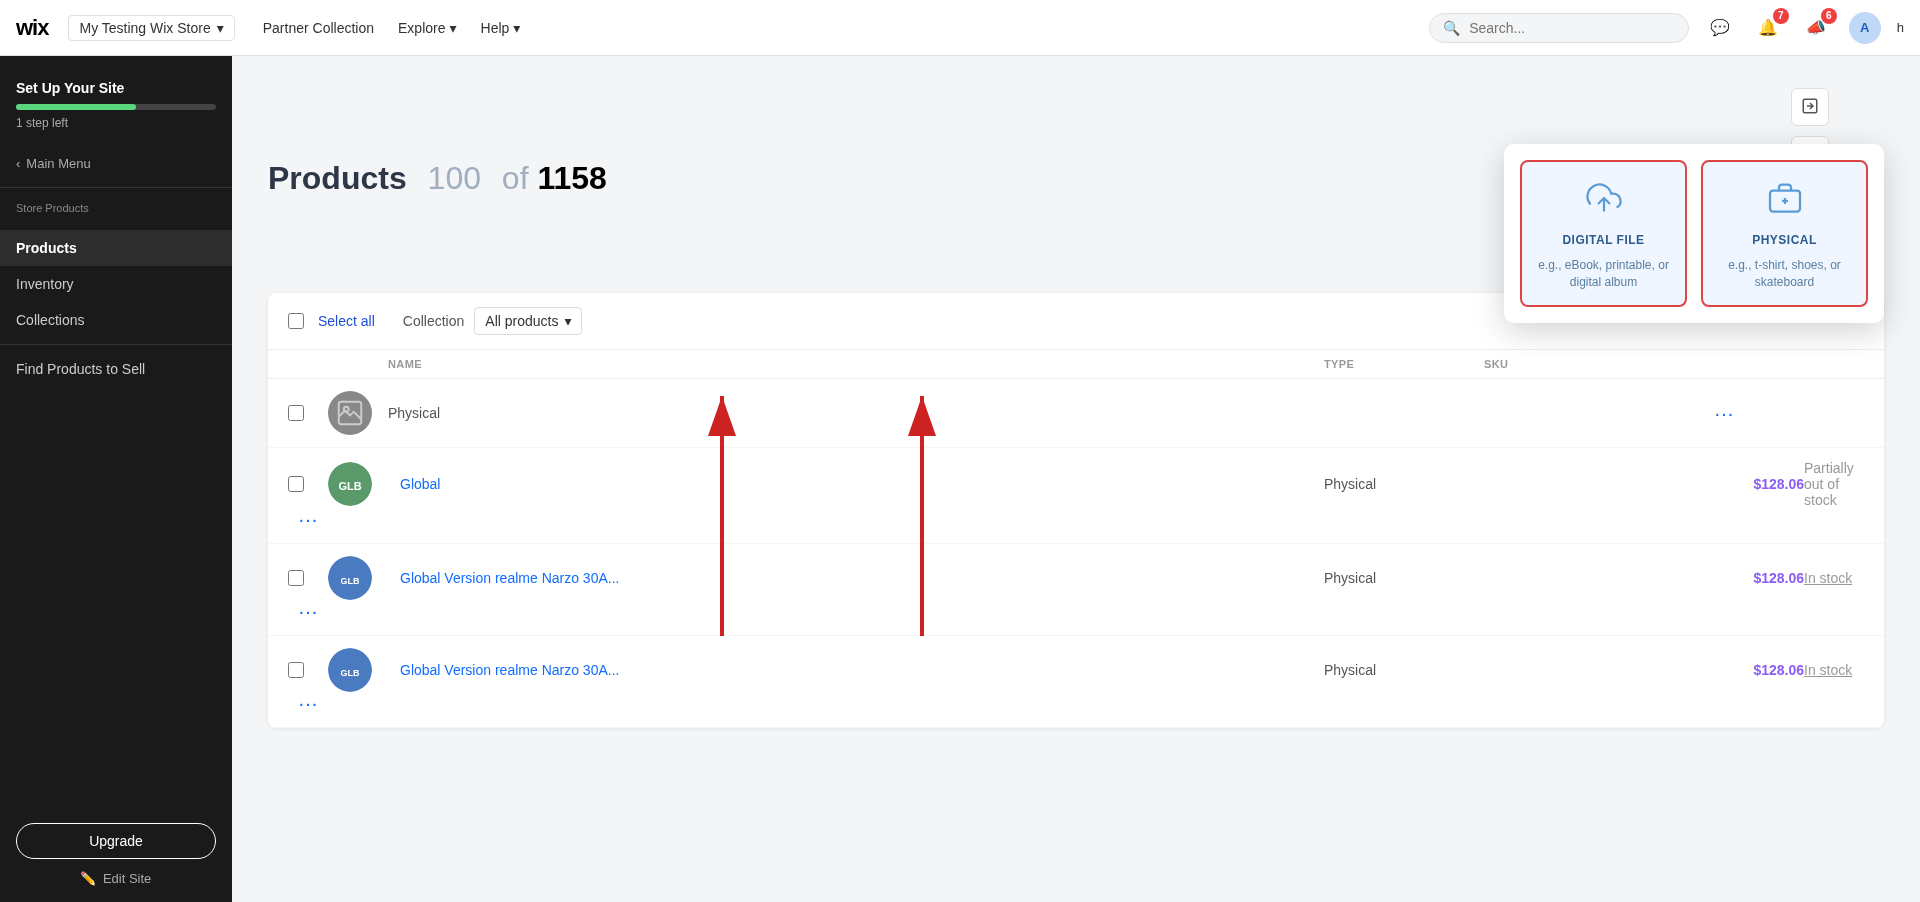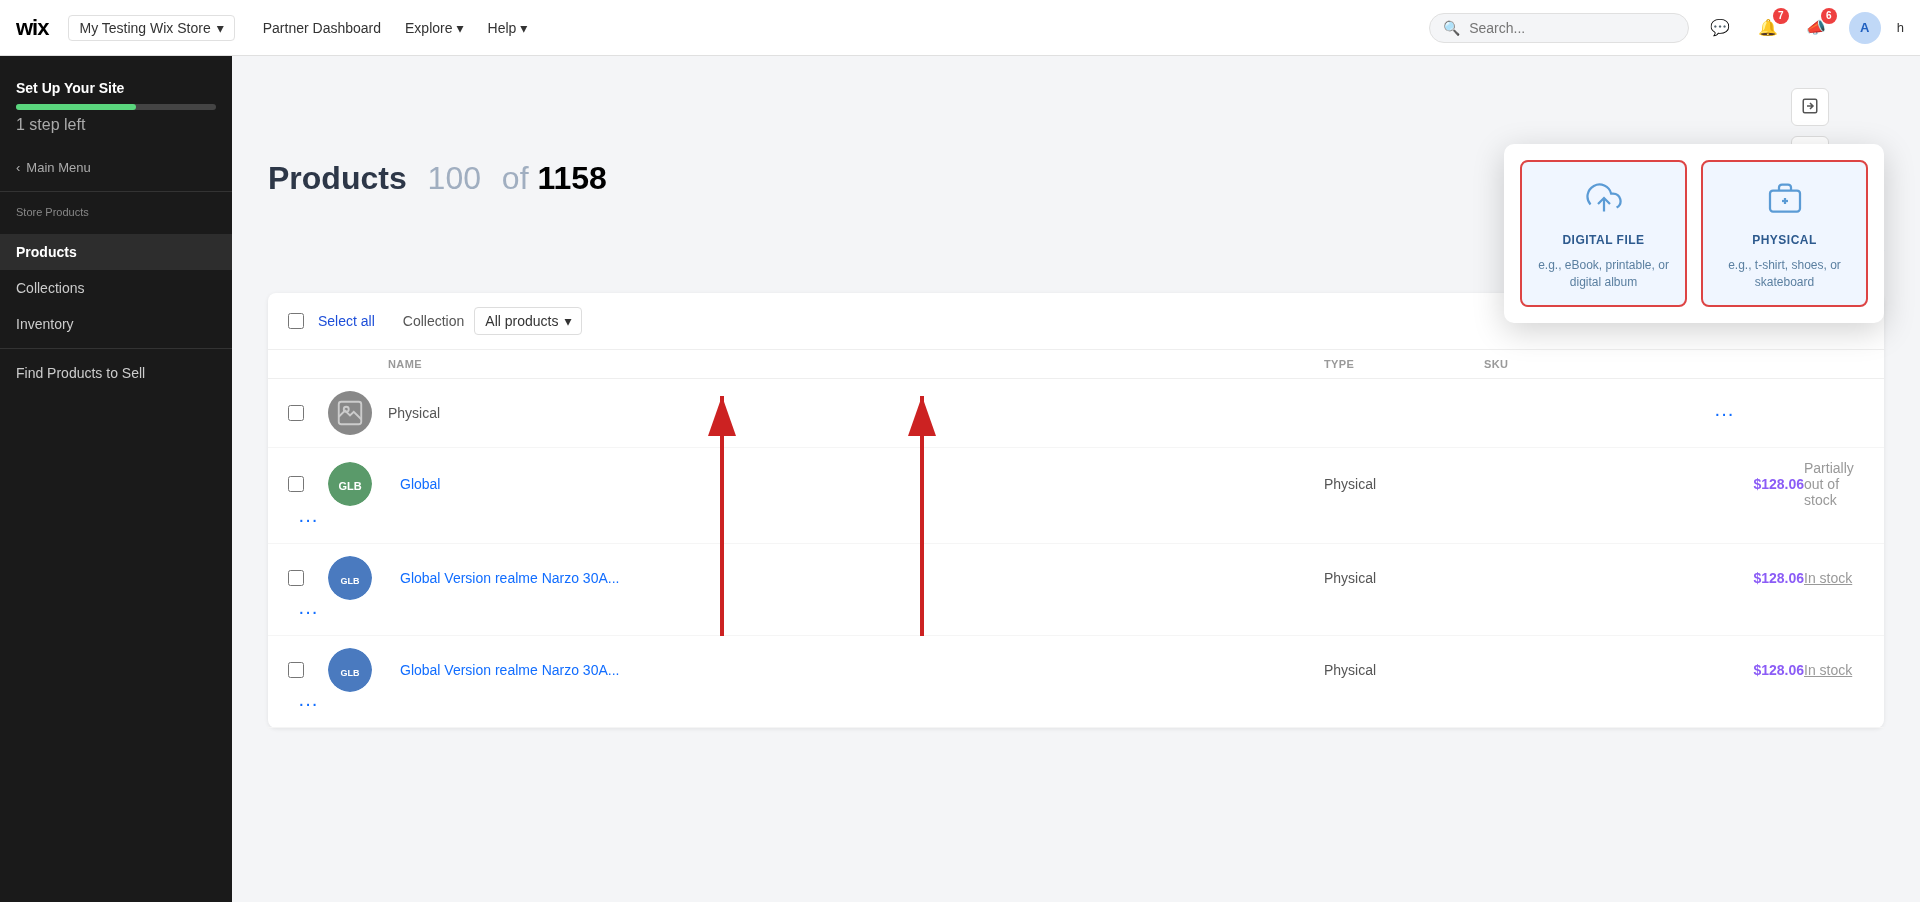--- a/index.html
+++ b/index.html
@@ -42,21 +42,21 @@
     
     .sidebar {
       width: 232px; background: #1a1a1a; color: #fff;
       display: flex; flex-direction: column; flex-shrink: 0;
       padding-top: 12px; position: relative;
     }
     .setup-box { padding: 12px 16px 16px; }
     .setup-title { font-size: 14px; font-weight: 600; color: #fff; margin-bottom: 8px; }
     .progress-bar-bg { background: #444; border-radius: 4px; height: 6px; width: 100%; }
     .progress-bar-fill { background: #5ad67d; height: 6px; border-radius: 4px; width: 60%; }
-    .step-left { font-size: 16px; color: #aaa; margin-top: 6px; }
+    .step-left { font-size: 12px; color: #aaa; margin-top: 6px; }
 
     .main-menu-link { display: flex; align-items: center; gap: 6px; padding: 10px 16px; font-size: 13px; color: #aaa; cursor: pointer; }
 
     .sidebar-divider { border: none; border-top: 1px solid #333; margin: 6px 0; }
     .sidebar-section-label { font-size: 11px; color: #888; padding: 8px 16px 16px; text-transform: none; font-weight: 500; }
     .sidebar-item {
       display: flex; align-items: center; padding: 10px 16px; font-size: 14px;
       color: #ccc; cursor: pointer; border-radius: 0;
     }
     .sidebar-item.active { background: #2d2d2d; color: #fff; font-weight: 600; }
@@ -152,21 +152,21 @@
 </head>
 <body>
 
 <nav class="topnav">
   <span class="wix-logo">wix</span>
   <div class="store-selector">
     <span>My Testing Wix Store</span>
     <span>▾</span>
   </div>
   <div class="nav-links">
-    <span class="nav-link">Partner Dashboard</span>
+    <span class="nav-link">Partner Collection</span>
     <span class="nav-link">
       <span>Explore</span>
       <span>▾</span>
     </span>
     <span class="nav-link">
       <span>Help</span>
       <span>▾</span>
     </span>
   </div>
   <div class="topnav-right">
@@ -209,32 +209,39 @@
     </div>
 
     <hr class="sidebar-divider">
 
     <div class="sidebar-section-label">Store Products</div>
 
     <div class="sidebar-item active">
       <span>Products</span>
     </div>
     <div class="sidebar-item">
+      <span>Inventory</span>
+    </div>
+    <div class="sidebar-item">
       <span>Collections</span>
-    </div>
-    <div class="sidebar-item">
-      <span>Inventory</span>
     </div>
 
     <hr class="sidebar-divider">
 
     <div class="sidebar-item">
       <span>Find Products to Sell</span>
     </div>
 
+    <div class="sidebar-bottom">
+      <button class="upgrade-btn">Upgrade</button>
+      <div class="edit-site-link">
+        <span>✏️</span>
+        <span>Edit Site</span>
+      </div>
+    </div>
   </aside>
 
   <main class="main-content">
 
     <div class="page-header">
       <h1>
         <span style="color:#2d3748; font-weight:700;">Products</span>
         <span class="page-count">100</span>
         <span class="page-count">of</span>
         <span class="page-total">1158</span>

